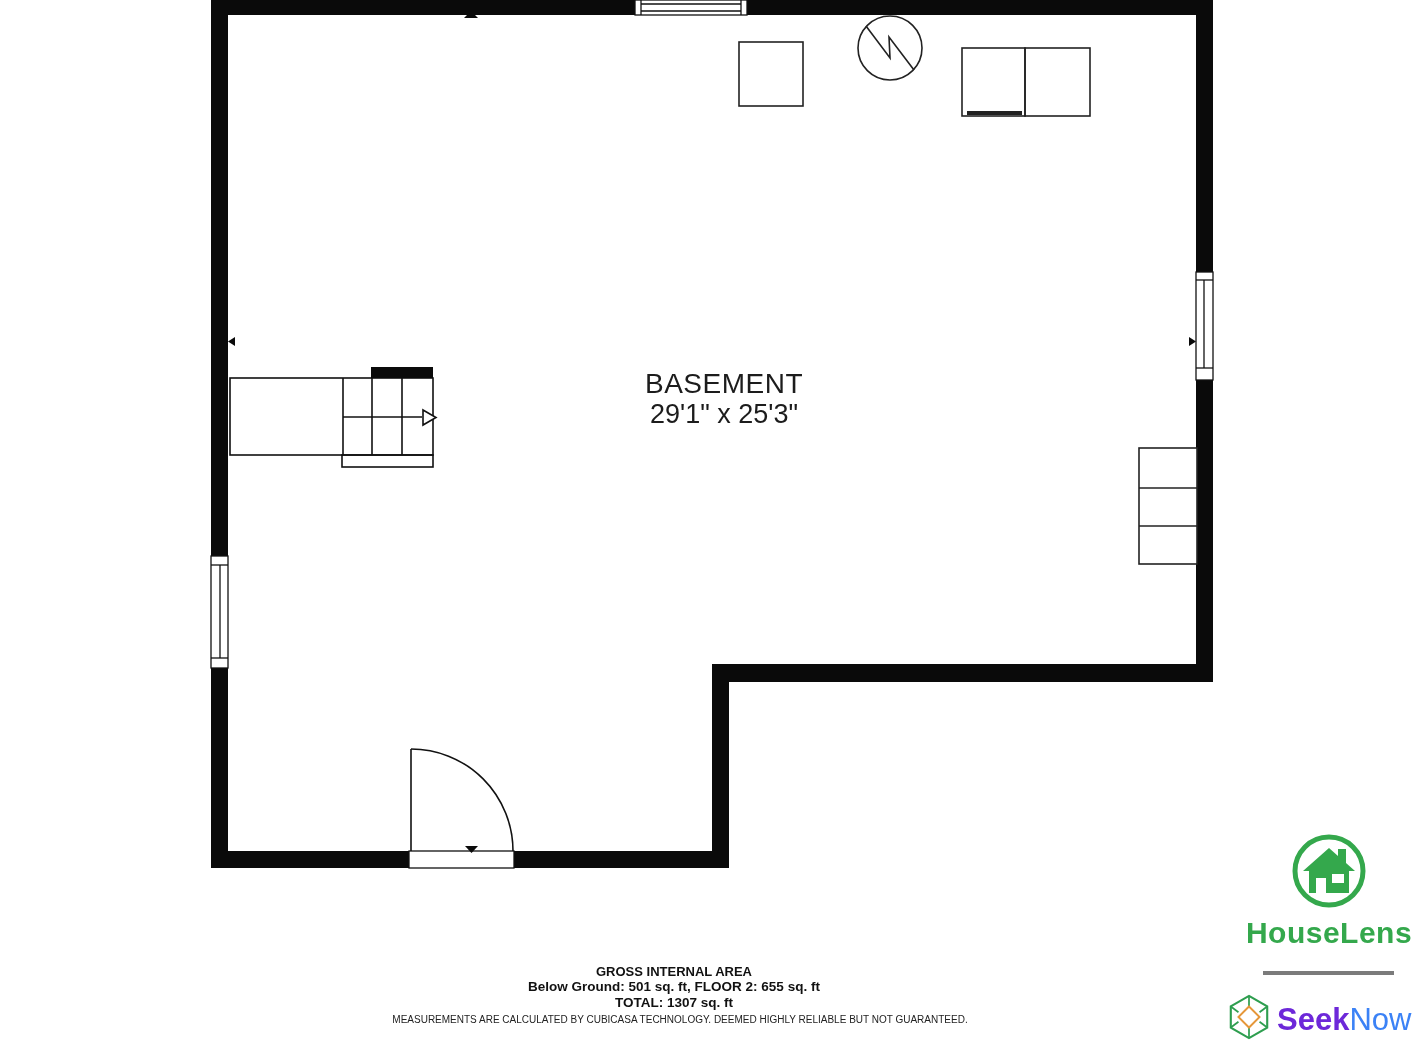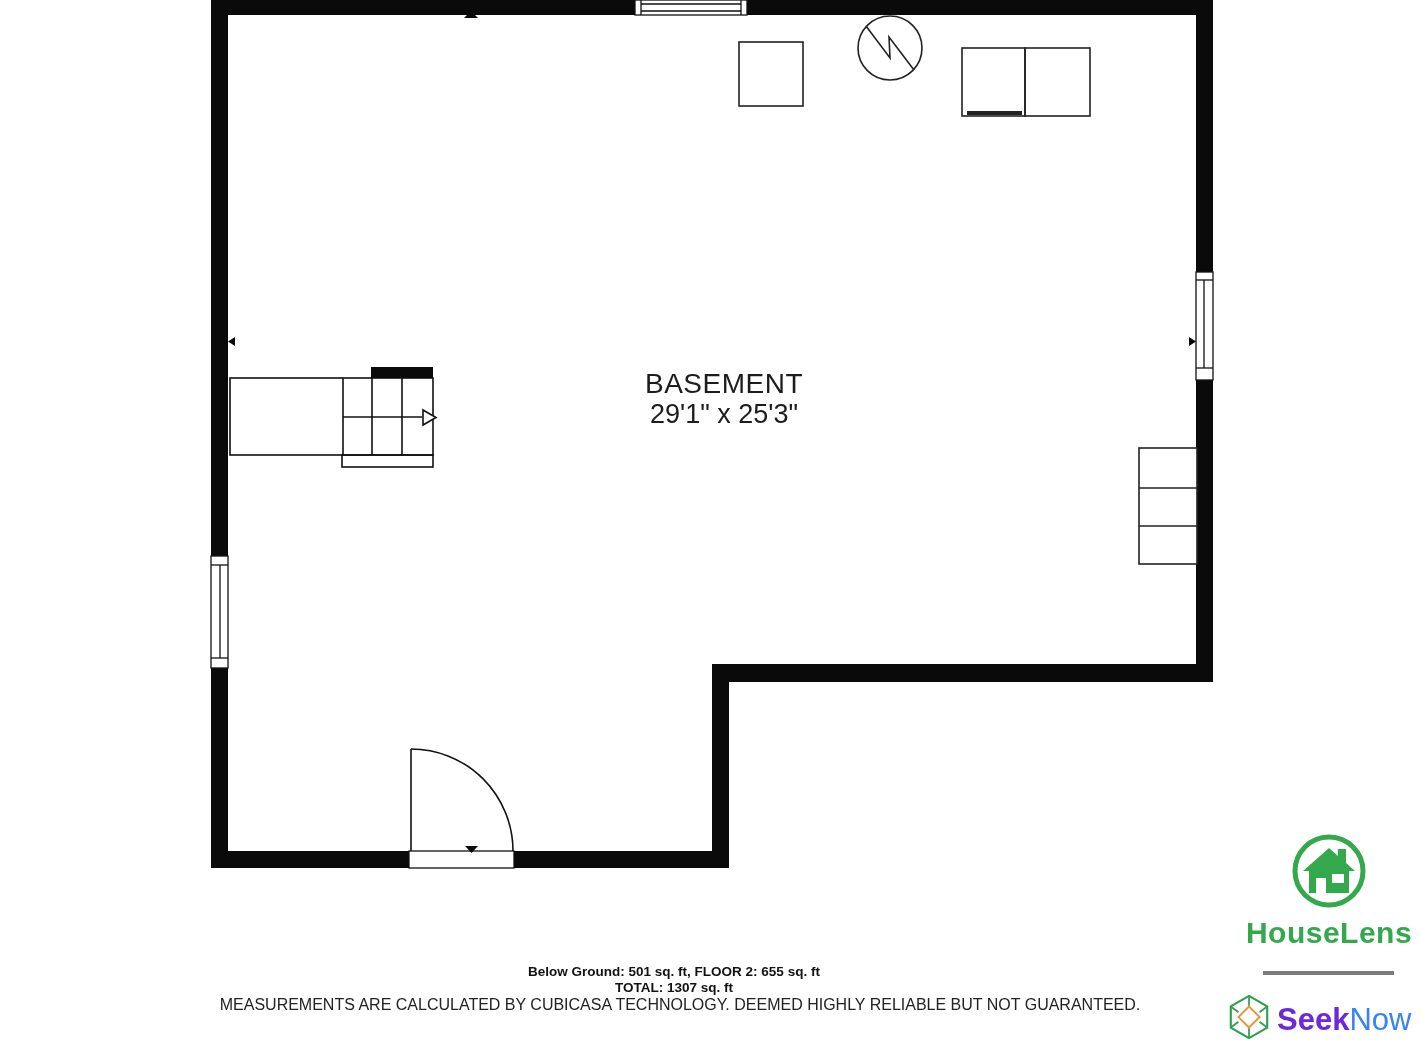--- a/index.html
+++ b/index.html
@@ -7,21 +7,21 @@
           font-family:"Liberation Sans",sans-serif;color:#1a1a1a;padding-left:13px;}
   .plan-svg{position:absolute;left:0;top:0;}
   
   .room-label{position:absolute;left:374px;top:368px;width:700px;text-align:center;}
   .room-name{font-size:28px;line-height:31px;letter-spacing:.5px;color:#1c1c1c;}
   .room-dims{font-size:27px;line-height:31px;color:#1c1c1c;}
   
   .footer{position:absolute;left:74px;top:964px;width:1200px;text-align:center;color:#111;}
   .f-title{font-size:13px;font-weight:700;line-height:15px;}
   .f-line{font-size:13.5px;font-weight:700;line-height:15.5px;}
-  .f-disc{font-size:16px;font-weight:400;line-height:13px;margin-top:3px;color:#222;margin-left:12px;}
+  .f-disc{font-size:10px;font-weight:400;line-height:13px;margin-top:3px;color:#222;margin-left:12px;}
   
   .brightmls{position:absolute;left:4px;top:996px;width:166px;height:47px;background:#54575a;}
   .b-word{position:absolute;left:28px;top:1px;font-family:"Liberation Serif",serif;
           font-weight:700;font-size:31px;color:#ffffff;letter-spacing:0;}
   .b-star{position:absolute;left:86px;top:6px;font-size:15px;color:#e8541d;}
   .b-tm{position:absolute;left:103px;top:2px;font-size:8px;color:#c9c9c9;}
   .b-mls{position:absolute;left:114px;top:16px;font-size:18px;font-weight:400;
          color:#e3e3e3;letter-spacing:2px;}
   
   .hl-icon{position:absolute;left:1288px;top:830px;}
@@ -114,20 +114,21 @@
       <line x1="1139" y1="526" x2="1197" y2="526"></line>
     </g>
   </svg>
 
   <div class="room-label">
     <div class="room-name">BASEMENT</div>
     <div class="room-dims">29'1" x 25'3"</div>
   </div>
 
   <div class="footer">
+    <div class="f-title">GROSS INTERNAL AREA</div>
     <div class="f-line">Below Ground: 501 sq. ft, FLOOR 2: 655 sq. ft</div>
     <div class="f-line">TOTAL: 1307 sq. ft</div>
     <div class="f-disc">MEASUREMENTS ARE CALCULATED BY CUBICASA TECHNOLOGY. DEEMED HIGHLY RELIABLE BUT NOT GUARANTEED.</div>
   </div>
 
 
   <svg class="hl-icon" width="82" height="82" viewBox="0 0 82 82">
     <circle cx="41" cy="41" r="34" fill="none" stroke="#34a84c" stroke-width="5"></circle>
     <polygon points="15,41 41,18 50,26 50,19 58,19 58,33 67,41" fill="#34a84c"></polygon>
     <rect x="21" y="39" width="40" height="24" fill="#34a84c"></rect>

